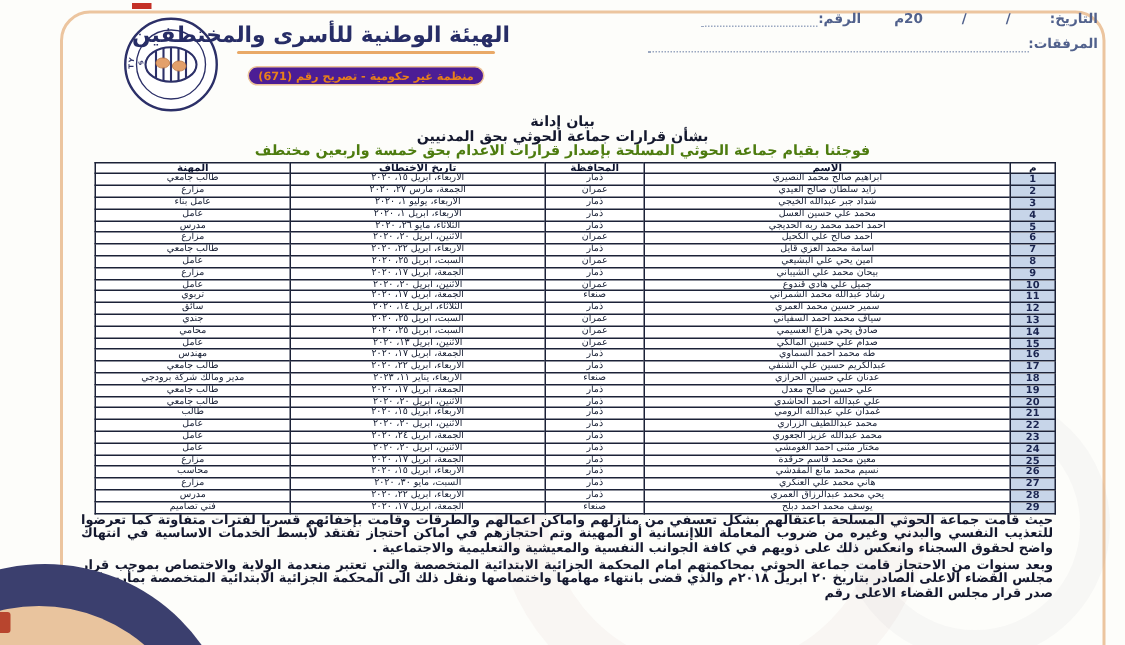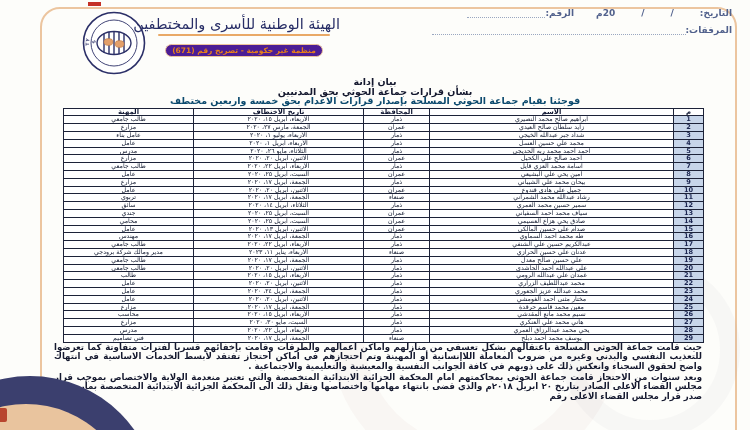--- a/index.html
+++ b/index.html
@@ -17,29 +17,29 @@
                 font-weight:bold; font-size:9px; z-index:2; }
   .hdr-line { display:flex; align-items:flex-end; margin-bottom:7px; }
   .hdr-line .gap { width:26px; }
   .dotline { border-bottom:1px dotted #9aa7c0; height:9px; }
   .dot-num { width:78px; }
   .dot-att { flex:1; }
 
   
   .seal { position:absolute; left:82px; top:11px; width:64px; height:64px; z-index:2; }
   .logo-text { position:absolute; left:148px; top:16px; width:192px; text-align:center; z-index:2; }
-  .calligraphy { color:#272d66; font-weight:normal; font-size:14.5px; letter-spacing:-0.5px; white-space:nowrap; }
+  .calligraphy { color:#272d66; font-weight:bold; font-size:14.5px; letter-spacing:-0.5px; white-space:nowrap; }
   .logo-divider { height:2px; background:#e9a967; margin:2px 10px 2px 10px; border-radius:2px; }
   .org-sub { display:inline-block; color:#e8801a; font-weight:bold; font-size:7.5px;
              border:1px solid #eec49a; border-radius:7px; padding:1px 6px; background:#4c1d95; }
 
   
   .title-block { padding-top:77px; text-align:center; color:#14182e; position:relative; z-index:2; }
   .t-line { font-weight:bold; font-size:9.5px; line-height:9.6px; }
-  .intro { text-align:center; color:#0c4a6e; position:relative; z-index:2; }
+  .intro { text-align:center; color:#4d7c0f; position:relative; z-index:2; }
   .i-line { font-weight:bold; font-size:9.5px; line-height:9.4px; }
 
   
   table { border-collapse:collapse; table-layout:fixed; width:640px; margin:2px 46px 0 auto;
           position:relative; z-index:2; background:#fff; }
   th, td { border:1px solid #1c2238; height:7.8px; line-height:6.6px; font-size:6.3px;
            text-align:center; padding:0 2px; overflow:hidden; white-space:nowrap; color:#10182e; }
   th { font-weight:bold; font-size:6.9px; color:#0d1430; }
   td.c-num { background:#c7d5e9; font-weight:bold; color:#1b2550; font-size:6.6px; }
 

